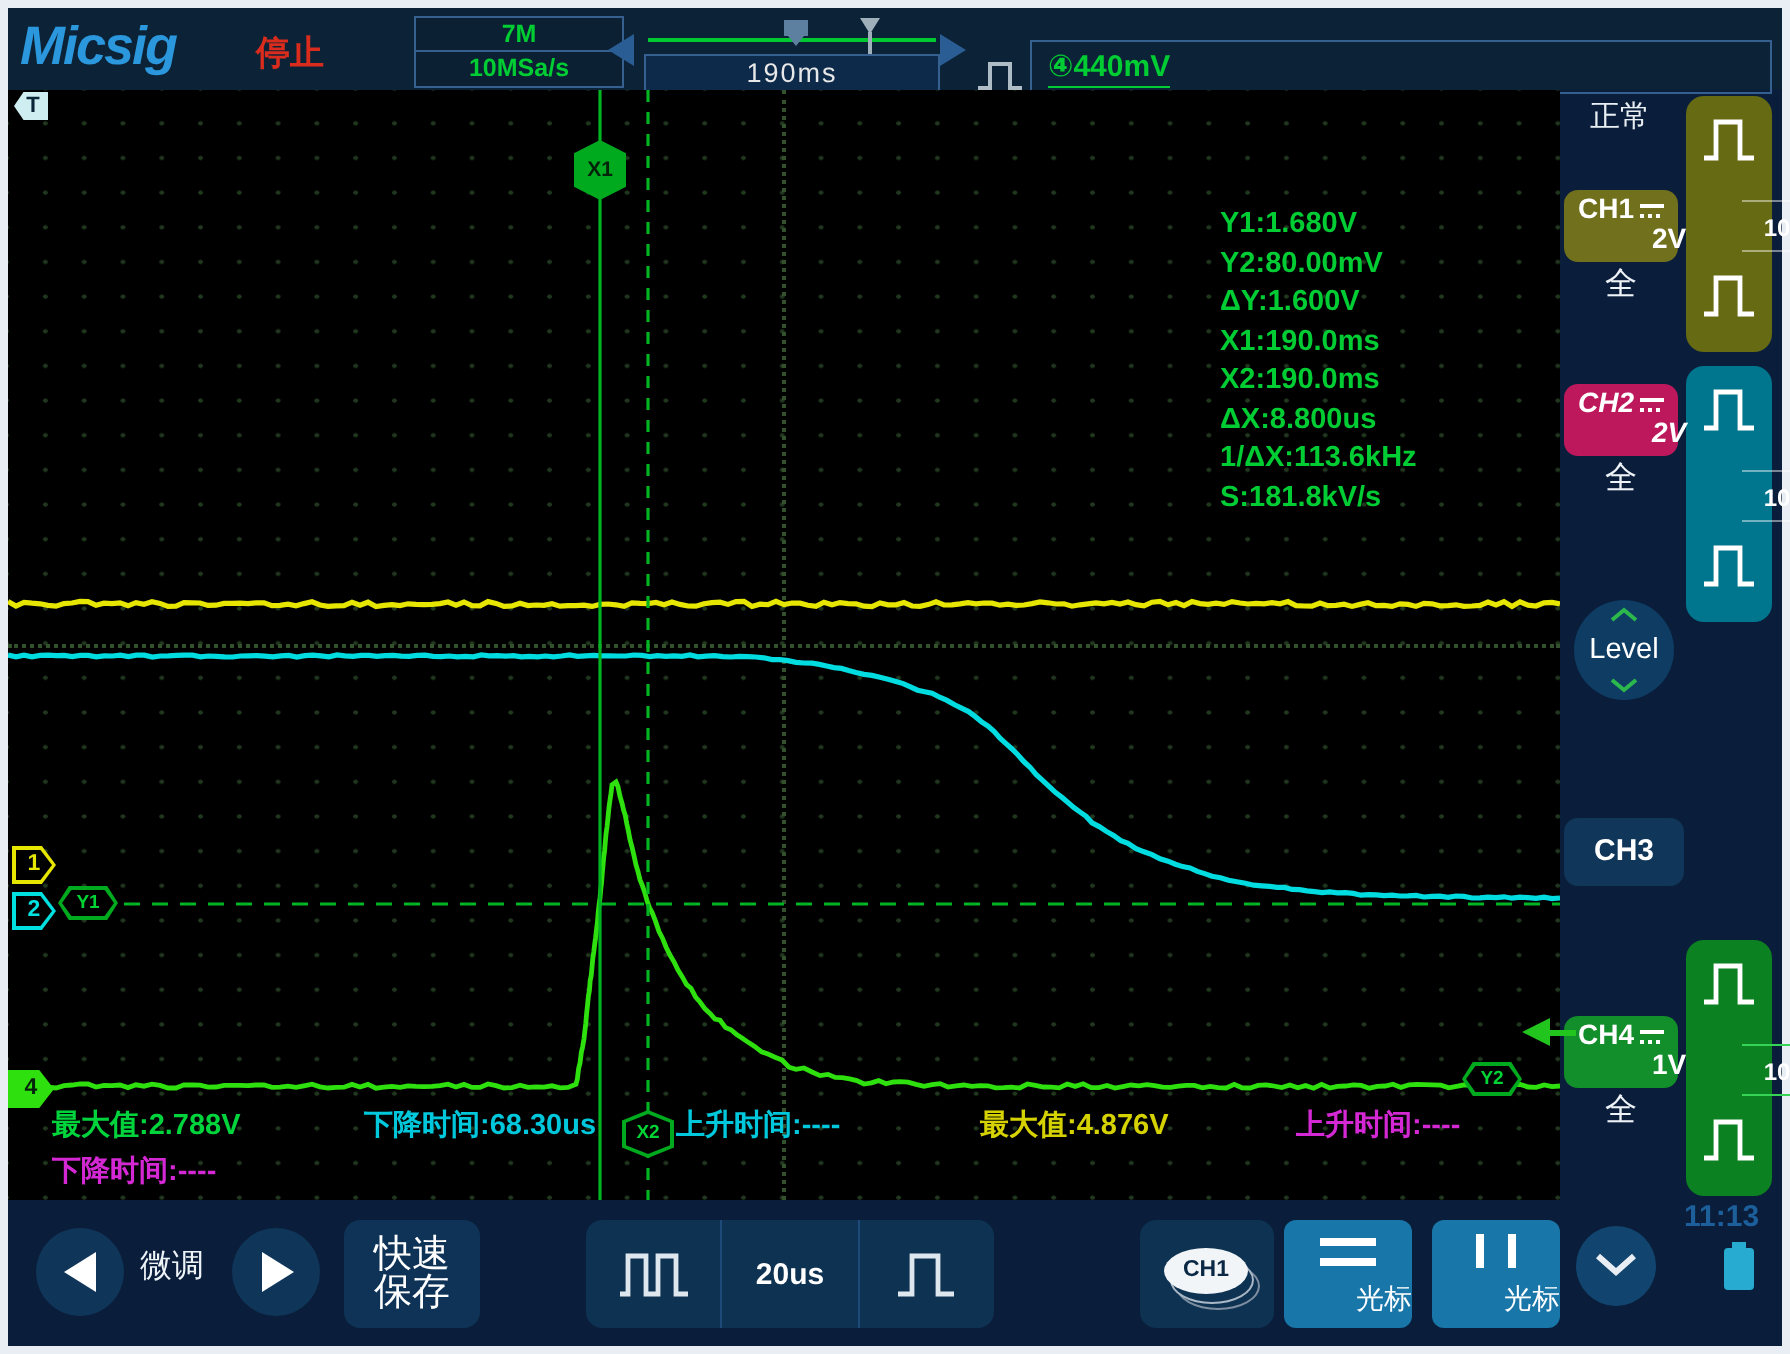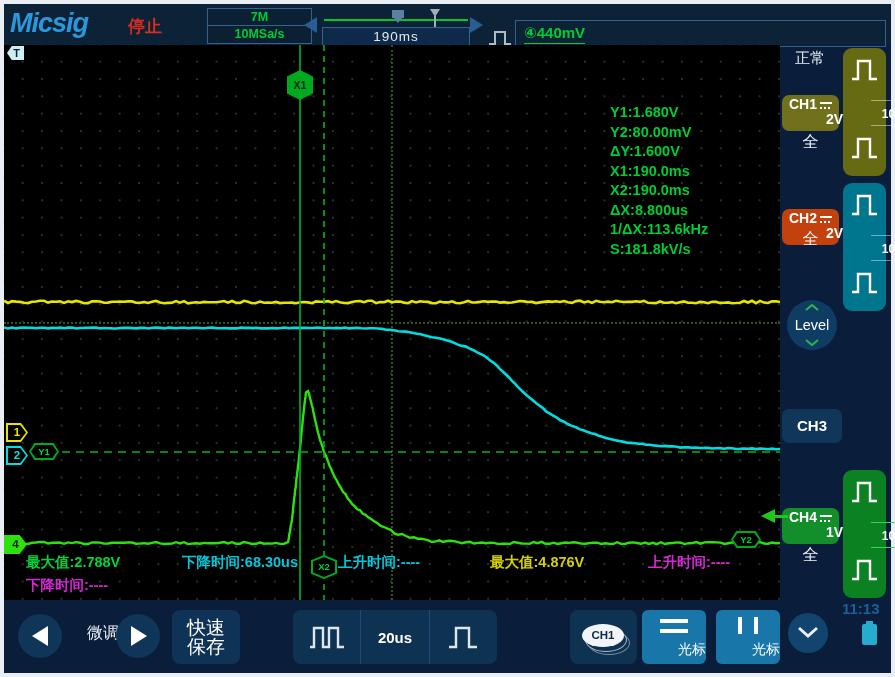--- a/index.html
+++ b/index.html
@@ -80,21 +80,21 @@
   .levelbtn{position:absolute;left:7px;top:255px;width:50px;height:50px;border-radius:50%;background:#0e3c63;}
   .levelbtn .txt{position:absolute;inset:0;text-align:center;line-height:50px;color:#fff;font-size:14.5px;}
   .levelbtn svg{position:absolute;left:17px;}
   .ch3btn{position:absolute;left:2px;top:364px;width:60px;height:34px;border-radius:7px;background:#103659;
           color:#fff;font-size:15px;font-weight:bold;text-align:center;line-height:34px;}
   
   .bottombar{position:absolute;left:0;top:596px;width:887px;height:73px;}
   .circbtn{position:absolute;width:44px;height:44px;border-radius:50%;background:#0f3659;top:14px;}
   .circbtn .tl{position:absolute;left:14px;top:12px;border-top:10px solid transparent;border-bottom:10px solid transparent;border-right:16px solid #fff;}
   .circbtn .tr{position:absolute;left:15px;top:12px;border-top:10px solid transparent;border-bottom:10px solid transparent;border-left:16px solid #fff;}
-  .finelbl{position:absolute;left:66px;top:23px;color:#eef3f8;font-size:16px;margin-left:17px;}
+  .finelbl{position:absolute;left:66px;top:23px;color:#eef3f8;font-size:16px;}
   .qsave{position:absolute;left:168px;top:10px;width:68px;height:54px;border-radius:8px;background:#0f3356;
          color:#fff;font-size:19px;text-align:center;padding-top:8px;line-height:19px;box-sizing:border-box;}
   .pgroup{position:absolute;left:289px;top:10px;width:204px;height:54px;border-radius:8px;background:#0e3252;display:flex;}
   .pgroup .cell{flex:1;display:flex;align-items:center;justify-content:center;color:#fff;font-size:15px;font-weight:bold;}
   .pgroup .cell + .cell{border-left:1px solid #1d4a78;}
   .ch1btn{position:absolute;left:566px;top:10px;width:67px;height:54px;border-radius:8px;background:#0e3252;}
   .oval{position:absolute;border-radius:50%;}
   .ov3{left:18px;top:21px;width:40px;height:22px;border:1.5px solid #7e8ea0;}
   .ov2{left:15px;top:18px;width:40px;height:22px;border:1.5px solid #aab8c6;background:#0e3252;}
   .ov1{left:12px;top:14px;width:42px;height:23px;background:#f2f5f7;color:#0b2844;font-size:11.5px;
@@ -224,21 +224,21 @@
 
     <div class="vpanel" style="top:138px;background:#00768e;">
       <svg class="p1" width="27" height="24">
           <polyline points="1,21 7,21 7,3 19,3 19,21 26,21" fill="none" stroke="#fff" stroke-width="2.4"></polyline>
         </svg>
       <div class="band">10X</div>
       <svg class="p2" width="27" height="24">
           <polyline points="1,21 7,21 7,3 19,3 19,21 26,21" fill="none" stroke="#fff" stroke-width="2.4"></polyline>
         </svg>
     </div>
-    <div class="badge" style="top:164px;background:#c2410c;">
+    <div class="badge" style="top:147px;background:#be185d;font-style:italic;">
       <div class="l1"><span>CH2</span><span class="dc"></span></div>
       <div class="l2">2V</div>
     </div>
     <div class="bw" style="top:184px;">全</div>
 
     <div class="levelbtn">
       <svg style="top:3px;" width="16" height="8">
           <polyline points="2,7 8,2 14,7" fill="none" stroke="#2db84d" stroke-width="2"></polyline>
         </svg>
       <div class="txt">Level</div>

